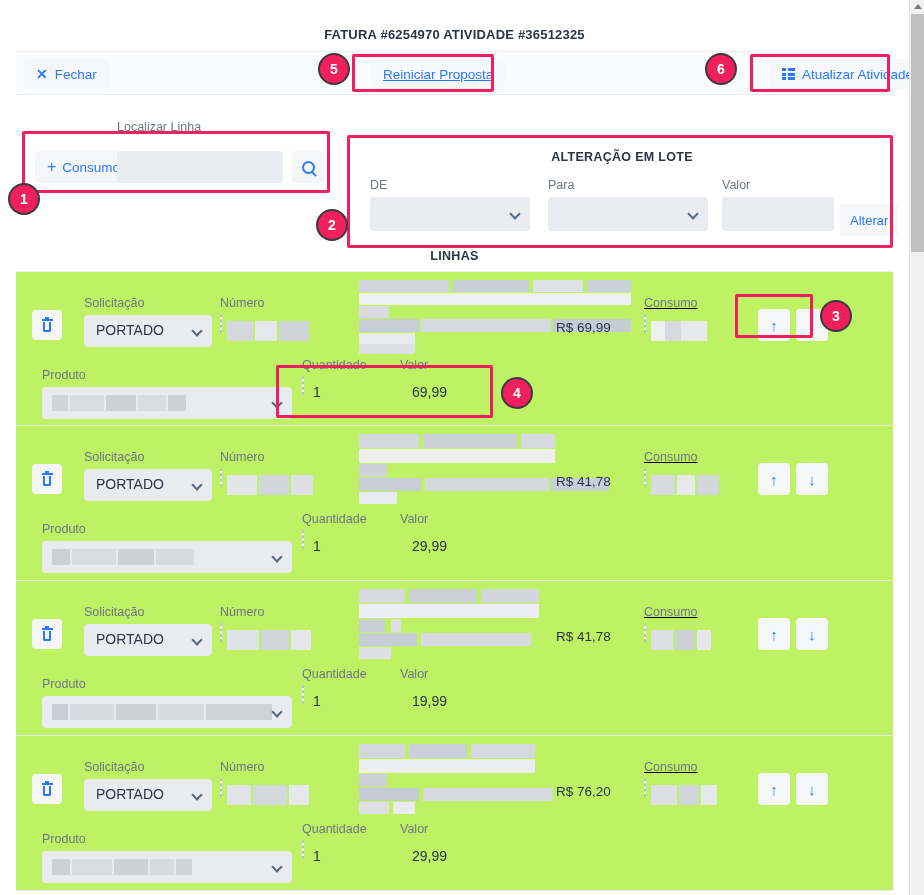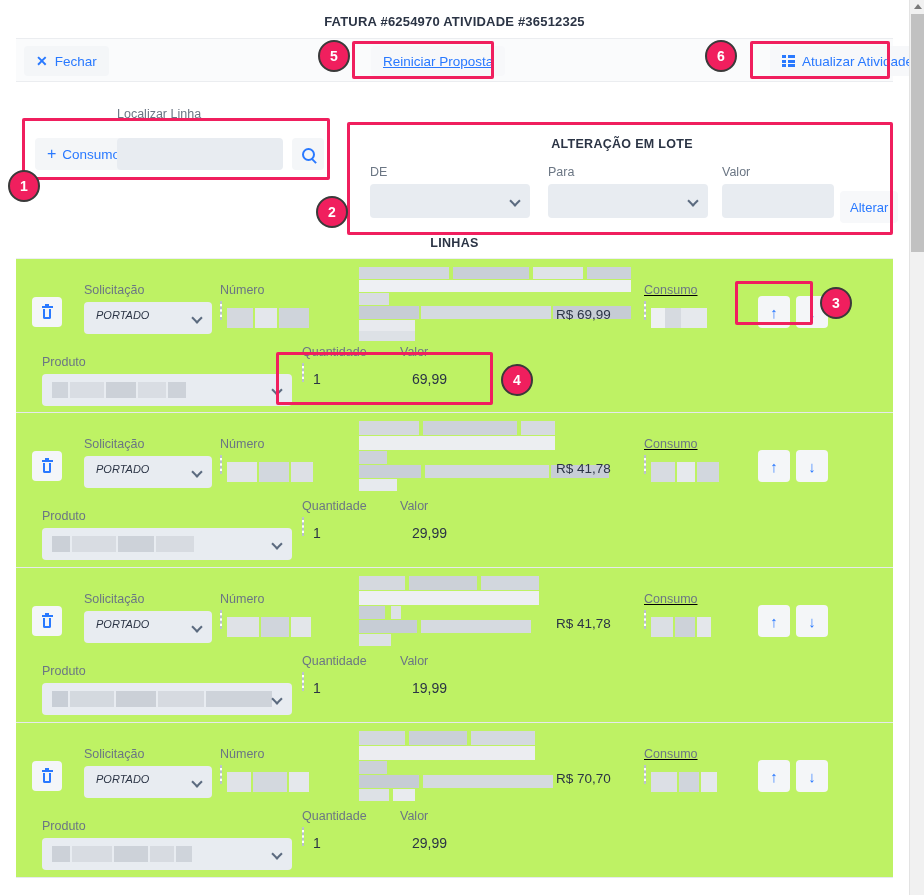--- a/index.html
+++ b/index.html
@@ -6,21 +6,21 @@
   html, body {
     margin: 0; padding: 0;
     background: #ffffff;
     font-family: "Liberation Sans", sans-serif;
   }
   body { width: 924px; height: 895px; overflow: hidden; position: relative; }
 
   
   .page { position: relative; width: 924px; height: 895px; background:#fff; }
 
-  .content { position:absolute; left:0; top:0; width:909px; height:659px; }
+  .content { position:absolute; left:0; top:13px; width:909px; height:659px; }
 
   
   .scrollbar { position:absolute; right:0; top:0; width:15px; height:895px;
                background:#f1f1f1; border-left:1px solid #e3e3e3; }
   .scroll-arrow-up { position:absolute; top:1px; left:2px; width:11px; height:11px;
                      display:flex; align-items:center; justify-content:center; }
   .scroll-arrow-up:after { content:""; width:0;height:0;
         border-left:4px solid transparent; border-right:4px solid transparent;
         border-bottom:5px solid #7a7a7a; display:block; }
   .scroll-thumb { position:absolute; top:14px; left:1px; width:13px; height:238px;
@@ -113,21 +113,21 @@
   .trash .lid:before { content:""; position:absolute; left:3.5px; top:-2px;
                        width:4px; height:2px; background:#2979ff; }
   .trash .can { position:absolute; top:3px; left:1.5px; width:8px; height:10px;
                 border:2px solid #2979ff; border-top:none; border-radius:0 0 2px 2px; }
 
   .fld { position:absolute; }
   .fld .lbl { display:block; margin-bottom:5px; }
 
   .sol { left:68px; top:24px; }
   .sol .sel { width:128px; height:32px; }
-  .sol .sel .val { position:absolute; left:12px; top:7px; font-size:11px; color:#2b3445;font-style:italic; }
+  .sol .sel .val { position:absolute; left:12px; top:7px; font-size:14px; color:#2b3445; }
   .sol .sel .chev { top:12px; }
 
   .num { left:204px; top:24px; }
   .dash-input { height:32px; border:1px dashed #b9c0ca; border-radius:3px;
                 background:#fff; position:relative; }
   .num .dash-input { width:128px; }
 
   .rs-val { position:absolute; font-size:13.5px; color:#2b3445; font-weight:400; }
 
   .consumo { top:24px;text-decoration:underline; }
@@ -521,21 +521,21 @@
           <span style="left:68px;top:0;width:58px;height:14px;background:#cad0d8;"></span>
           <span style="left:130px;top:0;width:64px;height:14px;background:#d4d9df;"></span>
           <span style="left:18px;top:15px;width:176px;height:14px;background:#ecedf1;"></span>
           <span style="left:18px;top:30px;width:28px;height:13px;background:#ccd1d8;"></span>
           <span style="left:18px;top:44px;width:60px;height:13px;background:#c6ccd4;"></span>
           <span style="left:82px;top:44px;width:130px;height:13px;background:#d5dae0;"></span>
           <span style="left:18px;top:58px;width:30px;height:12px;background:#dde1e6;"></span>
           <span style="left:52px;top:58px;width:22px;height:12px;background:#e9ebef;"></span>
         </div>
 
-        <span class="rs-val" style="left:540px;top:48px;">R$ 70,70</span>
+        <span class="rs-val" style="left:540px;top:48px;">R$ 76,20</span>
 
         <div class="fld consumo" style="left:628px;">
           <span class="lbl">Consumo</span>
           <span class="dash-input">
             <span class="redact" style="left:6px;top:6px;">
               <span style="left:0;top:0;width:26px;height:20px;background:#dcdfe5;"></span>
               <span style="left:28px;top:0;width:20px;height:20px;background:#d0d5dc;"></span>
               <span style="left:50px;top:0;width:16px;height:20px;background:#e5e8ec;"></span>
             </span>
           </span>

